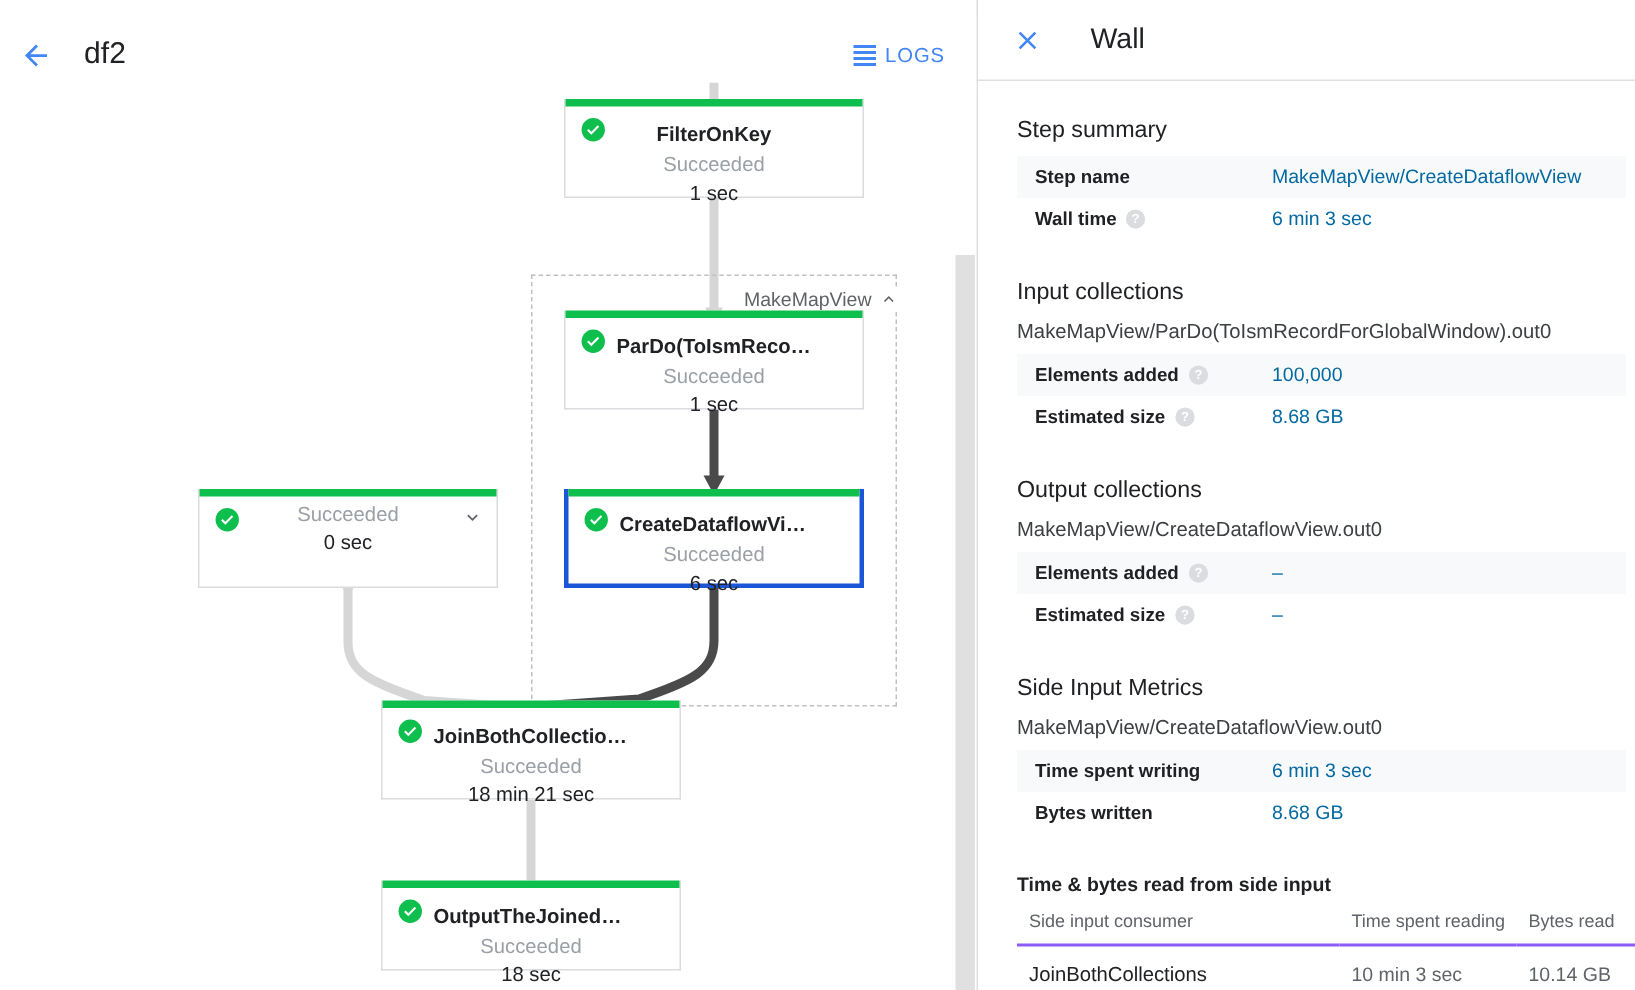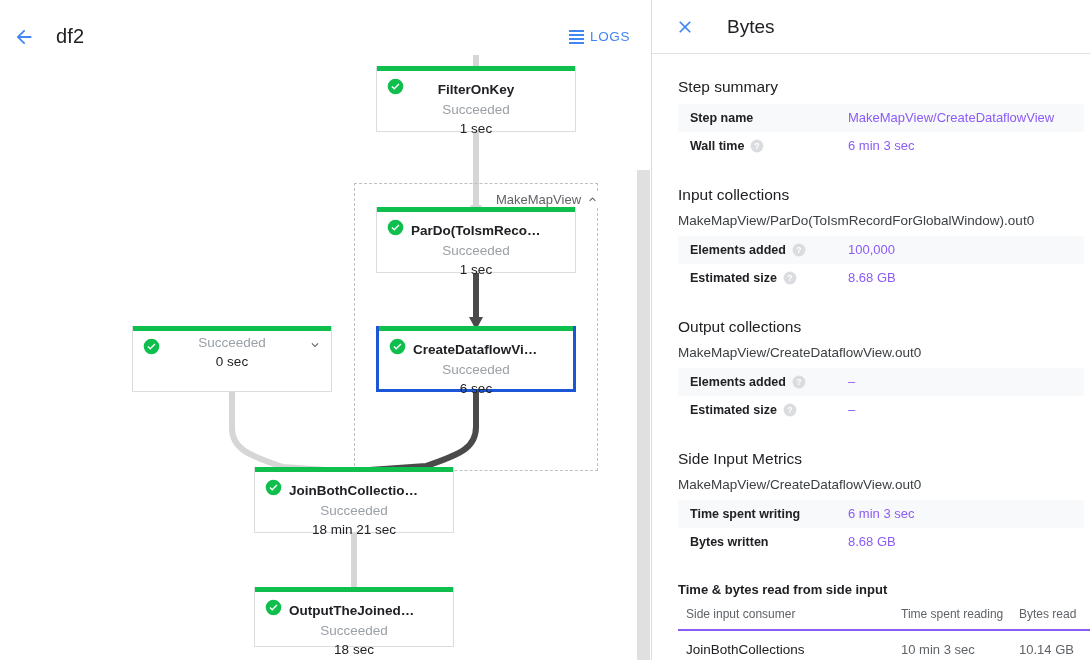--- a/index.html
+++ b/index.html
@@ -173,21 +173,21 @@
     table-layout: fixed;
   }
   table.kv td {
     font-size: 12.5px;
     padding: 6px 0 6px 12px;
     line-height: 16px;
     vertical-align: middle;
   }
   table.kv tr.shaded { background: #f8f9fa; }
   table.kv td.k { font-weight: bold; color: #202124; width: 170px; white-space: nowrap; }
-  table.kv td.v { color: #8b5cf6; font-size: 13px; padding-left: 0; }
+  table.kv td.v { color: #0369a1; font-size: 13px; padding-left: 0; }
   .help-icon {
     display: inline-block; vertical-align: -3px; margin-left: 6px;
     width: 14px; height: 14px;
   }
 
   .sec-title-bold {
     font-size: 13px; color: #202124; font-weight: bold;
     margin: 26px 0 0 0;
   }
   table.side {
@@ -347,21 +347,21 @@
     </div>
   </div>
 
   <div class="right-panel">
     <div class="rp-header">
       <div class="close-btn">
         <svg width="20" height="20" viewBox="0 0 24 24">
           <path d="M19 6.41L17.59 5 12 10.59 6.41 5 5 6.41 10.59 12 5 17.59 6.41 19 12 13.41 17.59 19 19 17.59 13.41 12z" fill="#4285f4"></path>
         </svg>
       </div>
-      <div class="rp-title">Bytes</div>
+      <div class="rp-title">Wall</div>
     </div>
 
     <div class="rp-content">
 
       <div class="sec-title">Step summary</div>
       <table class="kv">
         <tbody>
             <tr class="shaded">
           <td class="k">Step name</td>
           <td class="v">MakeMapView/CreateDataflowView</td>

